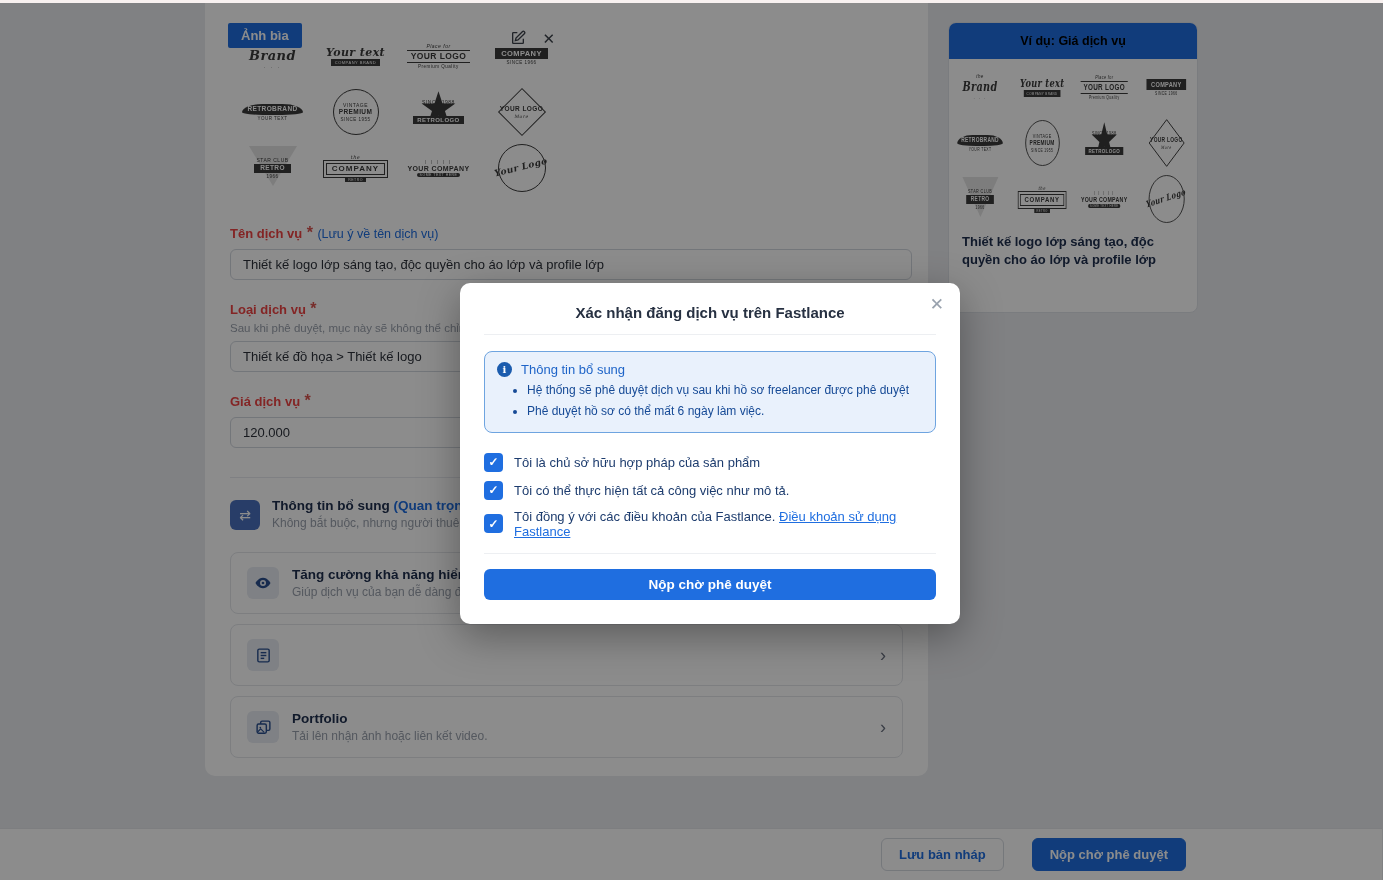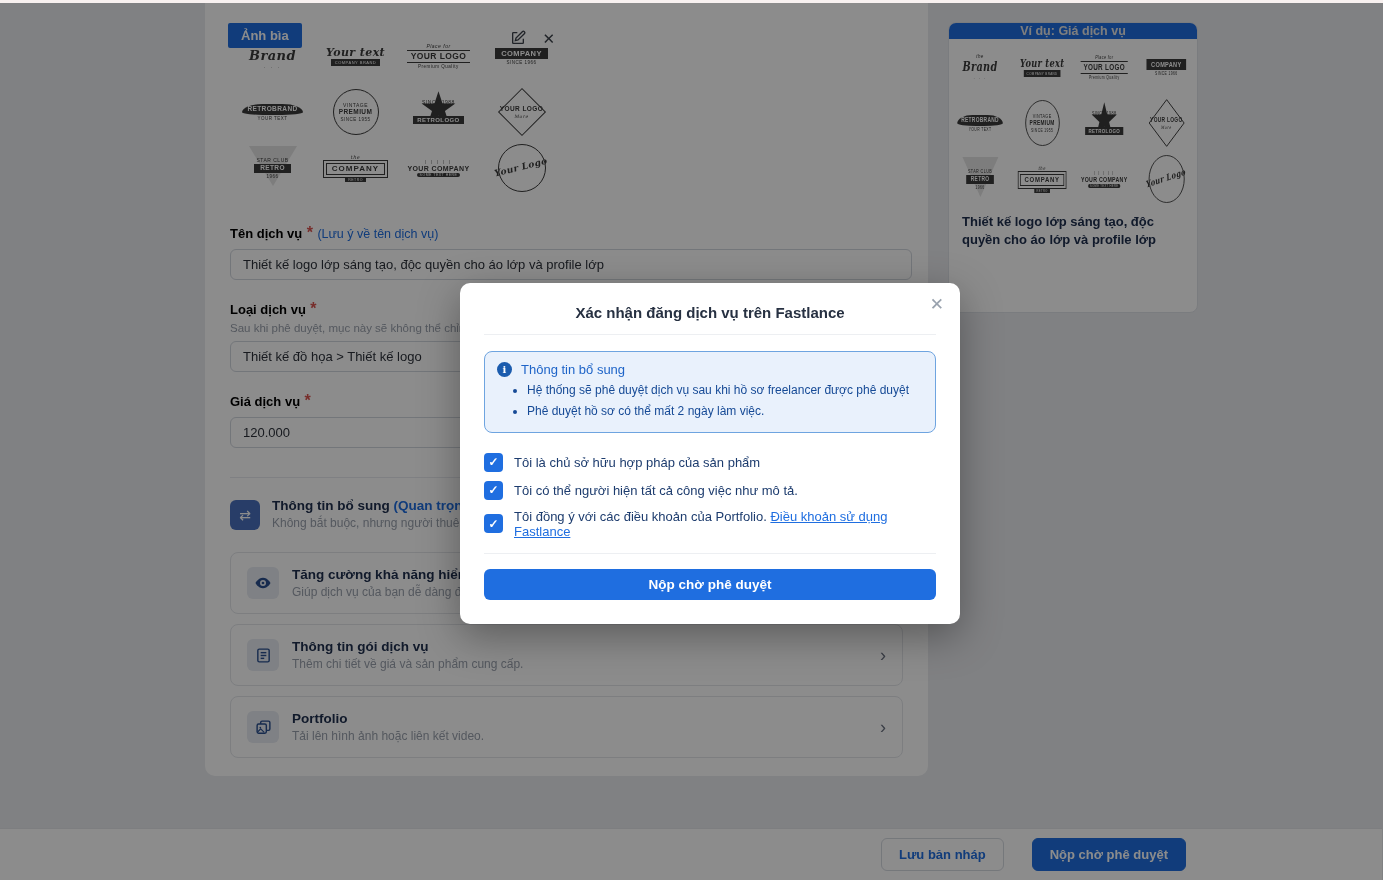--- a/index.html
+++ b/index.html
@@ -51,21 +51,21 @@
   .logo.frame .main { border:1px solid #3b3b3b; box-shadow:0 0 0 2px #fff, 0 0 0 3px #3b3b3b; padding:1px 5px; font-size:8px; letter-spacing:1px; margin:2px 0; }
   .logo.frame .pre { font-family:"DejaVu Serif", serif; font-style:italic; }
   .logo.frame .sub { background:#3b3b3b; color:#fff; padding:0 3px; font-size:3.5px; }
   .logo.arch .pre { font-size:4px; letter-spacing:2px; }
   .logo.arch .main { font-size:7px; }
   .logo.arch .sub { background:#3b3b3b; color:#fff; padding:0 3px; font-size:3.5px; border-radius:2px; }
   .logo.roundscript::before { content:""; position:absolute; width:46px; height:46px; border:1.5px solid #3b3b3b; border-radius:50%; }
   .logo.roundscript .main { font-family:"DejaVu Serif", serif; font-style:italic; font-size:9px; transform:rotate(-14deg); }
 
   
-  .field-label { font-size:13px; font-weight:bold; color:#000000; }
+  .field-label { font-size:13px; font-weight:bold; color:#ef4444; }
   .req { color:#d9534f; font-weight:bold; }
   .label-link { color:#1f6ee0; font-weight:normal; font-size:12.5px; text-decoration:none; }
   .helper { font-size:11.5px; color:#9aa1ad; margin-top:4px; }
   .text-input { width:682px; height:31px; border:1px solid #d2d7df; border-radius:6px; background:#fff;
                 font-size:13px; color:#2c313a; padding:0 12px; font-family:"Liberation Sans",sans-serif; display:flex; align-items:center; }
   .mt-name { margin-top:28px; }
   .mt-input { margin-top:7px; }
   .mt-cat { margin-top:20px; }
   .mt-price { margin-top:20px; }
   .form-divider { border:none; border-top:1px solid #e8eaee; margin-top:29px; }
@@ -84,21 +84,21 @@
   .subcard-icon { width:32px; height:32px; border-radius:6px; background:#e7ebf2; display:flex;
                   align-items:center; justify-content:center; flex:0 0 auto; }
   .subcard-icon svg { display:block; }
   .subcard-title { font-size:13.5px; font-weight:bold; color:#20304f; }
   .subcard-sub { font-size:12px; color:#9aa1ad; margin-top:3px; }
   .subcard-chevron { margin-left:auto; color:#6b7280; font-size:18px; line-height:1; }
 
   
   .sidebar-card { position:absolute; left:948px; top:22px; width:250px; height:291px; background:#fff;
                   border-radius:8px; border:1px solid #dfe2e7; display:flex; flex-direction:column; overflow:hidden; }
-  .sidebar-header { height:16px; background:#1f6ee0; color:#e5e5e5; font-size:12.5px; font-weight:bold;
+  .sidebar-header { height:36px; background:#1f6ee0; color:#000000; font-size:12.5px; font-weight:bold;
                     display:flex; align-items:center; justify-content:center; flex:0 0 auto; }
   .sidebar-imgwrap { height:168px; overflow:hidden; flex:0 0 auto; }
   .sidebar-imgwrap .cover-grid { transform:scale(0.748,1); transform-origin:top left; }
   .sidebar-title { font-size:13px; font-weight:bold; color:#20304f; line-height:1.35; padding:6px 13px 0; }
   .sidebar-footer { margin-top:auto; padding:0 13px 10px; text-align:right; }
   .sidebar-from { font-size:11px; color:#8b939f; }
   .sidebar-price { font-size:13.5px; font-weight:bold; color:#1f6ee0; margin-top:2px; }
 
   
   .bottom-bar { position:absolute; left:0; top:828px; width:1382px; height:52px; background:#fff;
@@ -275,39 +275,35 @@
 
     <div class="subcard">
       <div class="subcard-icon">
         <svg width="17" height="17" viewBox="0 0 24 24" fill="none" stroke="#2a4f8f" stroke-width="2">
           <rect x="4" y="3" width="16" height="18" rx="2"></rect>
           <line x1="8" y1="8" x2="16" y2="8"></line>
             <line x1="8" y1="12" x2="16" y2="12"></line>
             <line x1="8" y1="16" x2="13" y2="16"></line>
         </svg>
       </div>
-      <div>
-        <div class="subcard-title">Thông tin gói dịch vụ</div>
-        <div class="subcard-sub">Thêm chi tiết về giá và sản phẩm cung cấp.</div>
-      </div>
       <span class="subcard-chevron">›</span>
     </div>
 
     <div class="subcard">
       <div class="subcard-icon">
         <svg width="17" height="17" viewBox="0 0 24 24" fill="none" stroke="#2a4f8f" stroke-width="2">
           <rect x="3" y="7" width="13" height="13" rx="2"></rect>
           <path d="M8 7V5a2 2 0 0 1 2-2h9a2 2 0 0 1 2 2v9a2 2 0 0 1-2 2h-2"></path>
           <circle cx="7.5" cy="12" r="1.2" fill="#2a4f8f" stroke="none"></circle>
           <path d="M4 18l4-4 5 5" stroke-width="1.6"></path>
         </svg>
       </div>
       <div>
         <div class="subcard-title">Portfolio</div>
-        <div class="subcard-sub">Tải lên hình ảnh hoặc liên kết video.</div>
+        <div class="subcard-sub">Tải lên nhận ảnh hoặc liên kết video.</div>
       </div>
       <span class="subcard-chevron">›</span>
     </div>
   </div>
 
   <div class="sidebar-card">
     <div class="sidebar-header">Ví dụ: Giá dịch vụ</div>
     <div class="sidebar-imgwrap">
       <div class="cover-grid">
 
@@ -401,36 +397,36 @@
     </div>
     <hr class="modal-divider">
 
     <div class="info-box">
       <div class="info-head">
         <span class="info-icon">i</span>
         <span class="info-title">Thông tin bổ sung</span>
       </div>
       <ul>
         <li>Hệ thống sẽ phê duyệt dịch vụ sau khi hồ sơ freelancer được phê duyệt</li>
-        <li>Phê duyệt hồ sơ có thể mất 2 ngày làm việc.</li>
+        <li>Phê duyệt hồ sơ có thể mất 6 ngày làm việc.</li>
       </ul>
     </div>
 
     <div class="checks">
       <div class="check-row">
         <span class="checkbox">✓</span>
         <span class="check-label">Tôi là chủ sở hữu hợp pháp của sản phẩm</span>
       </div>
       <div class="check-row">
         <span class="checkbox">✓</span>
-        <span class="check-label">Tôi có thể người hiện tất cả công việc như mô tả.</span>
+        <span class="check-label">Tôi có thể thực hiện tất cả công việc như mô tả.</span>
       </div>
       <div class="check-row">
         <span class="checkbox">✓</span>
-        <span class="check-label"><span>Tôi đồng ý với các điều khoản của Portfolio. </span><a href="#" class="check-link">Điều khoản sử dụng Fastlance</a></span>
+        <span class="check-label"><span>Tôi đồng ý với các điều khoản của Fastlance. </span><a href="#" class="check-link">Điều khoản sử dụng Fastlance</a></span>
       </div>
     </div>
 
     <hr class="modal-divider">
     <button class="modal-submit">Nộp chờ phê duyệt</button>
   </div>
 
   <div class="viewport-edge"></div>
 </div>
 

